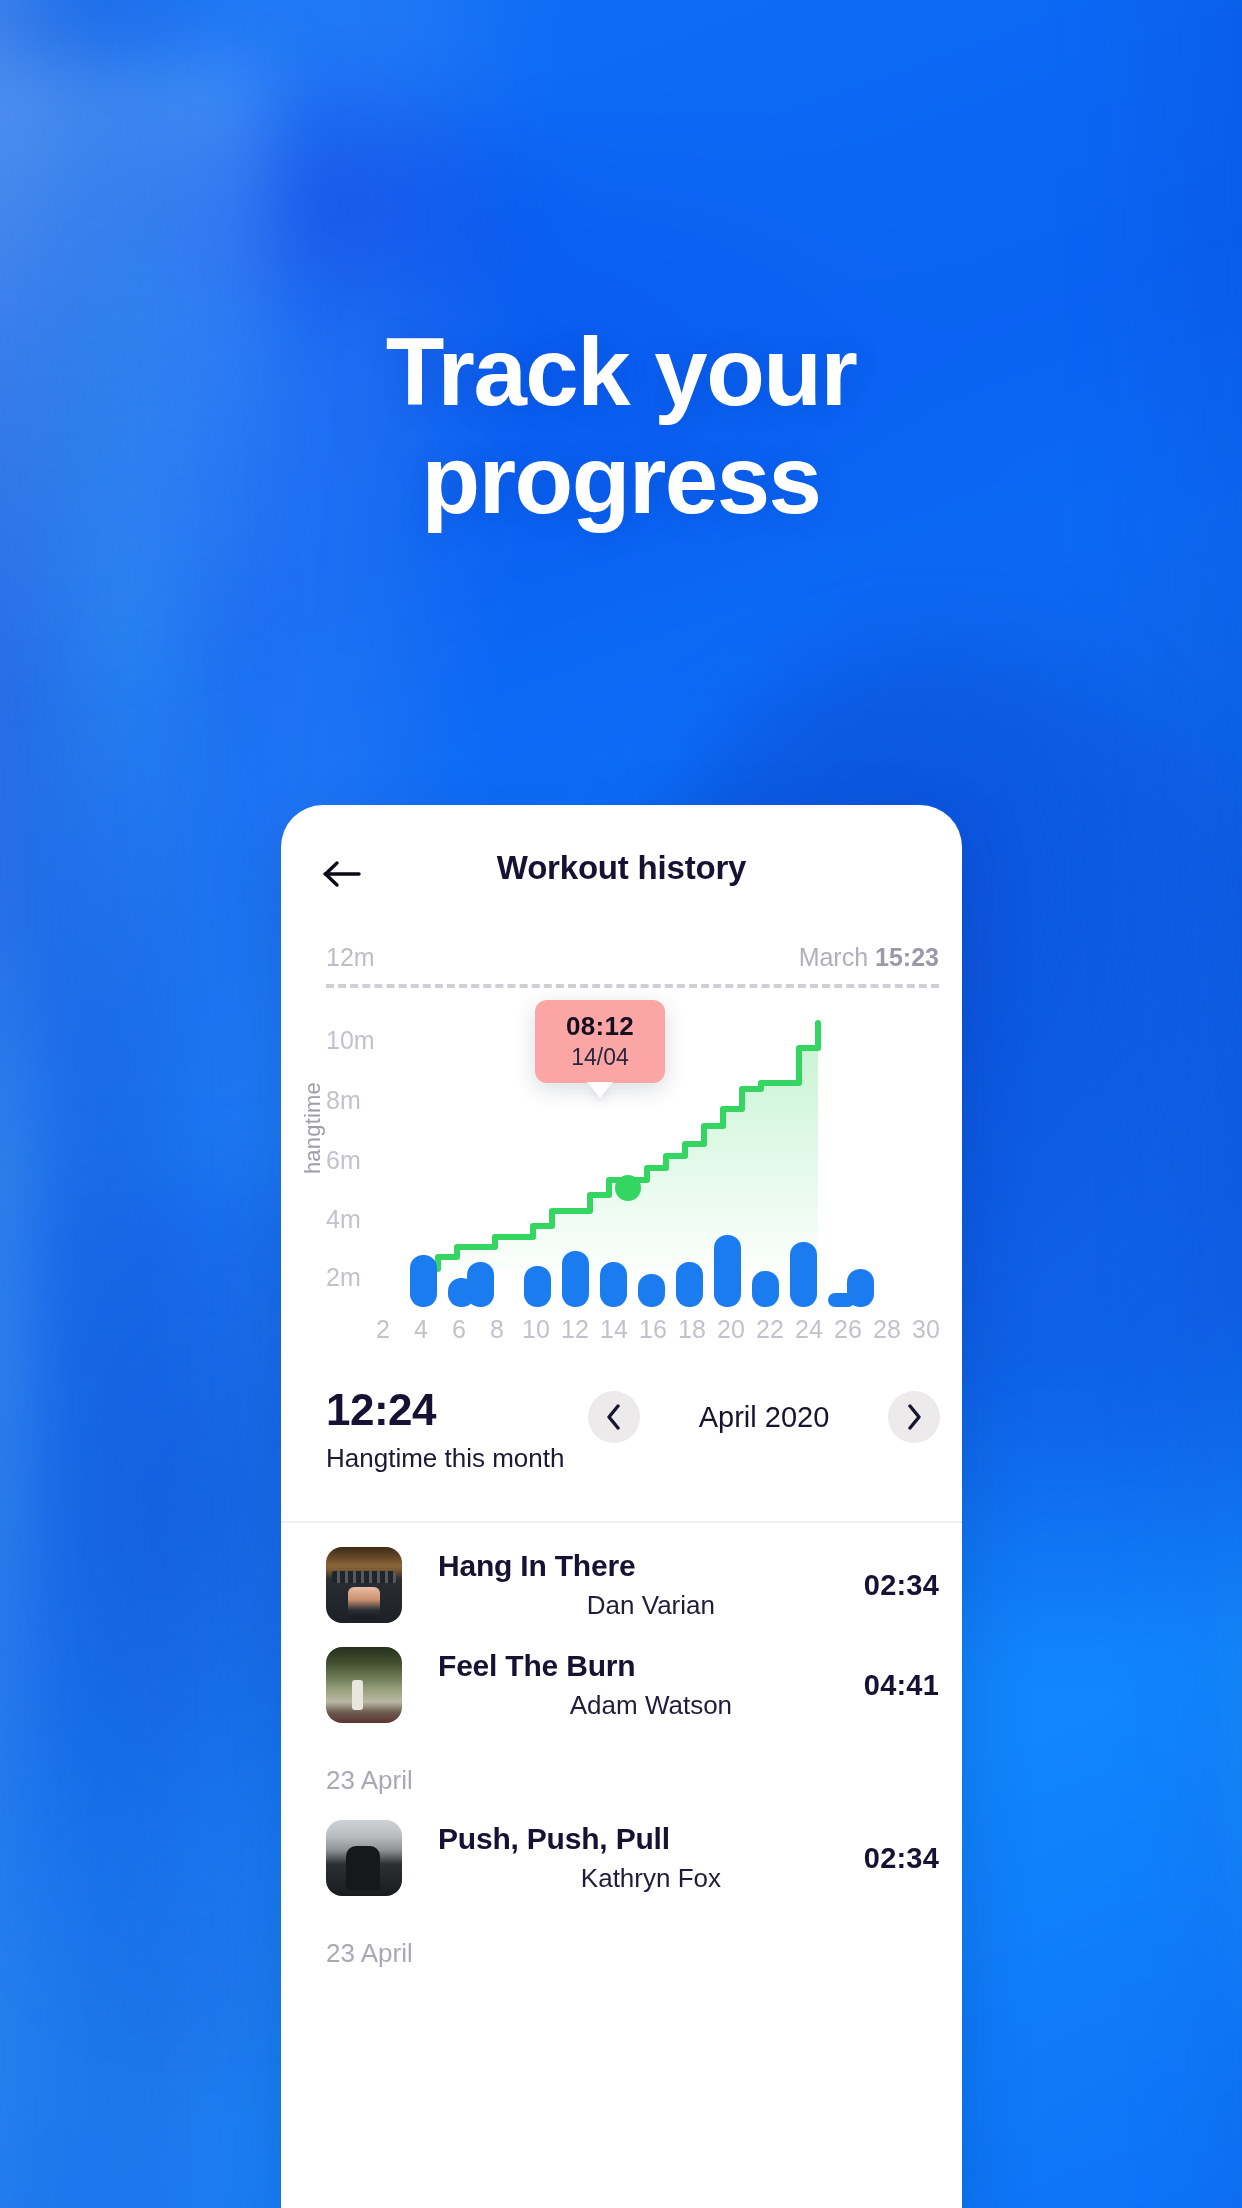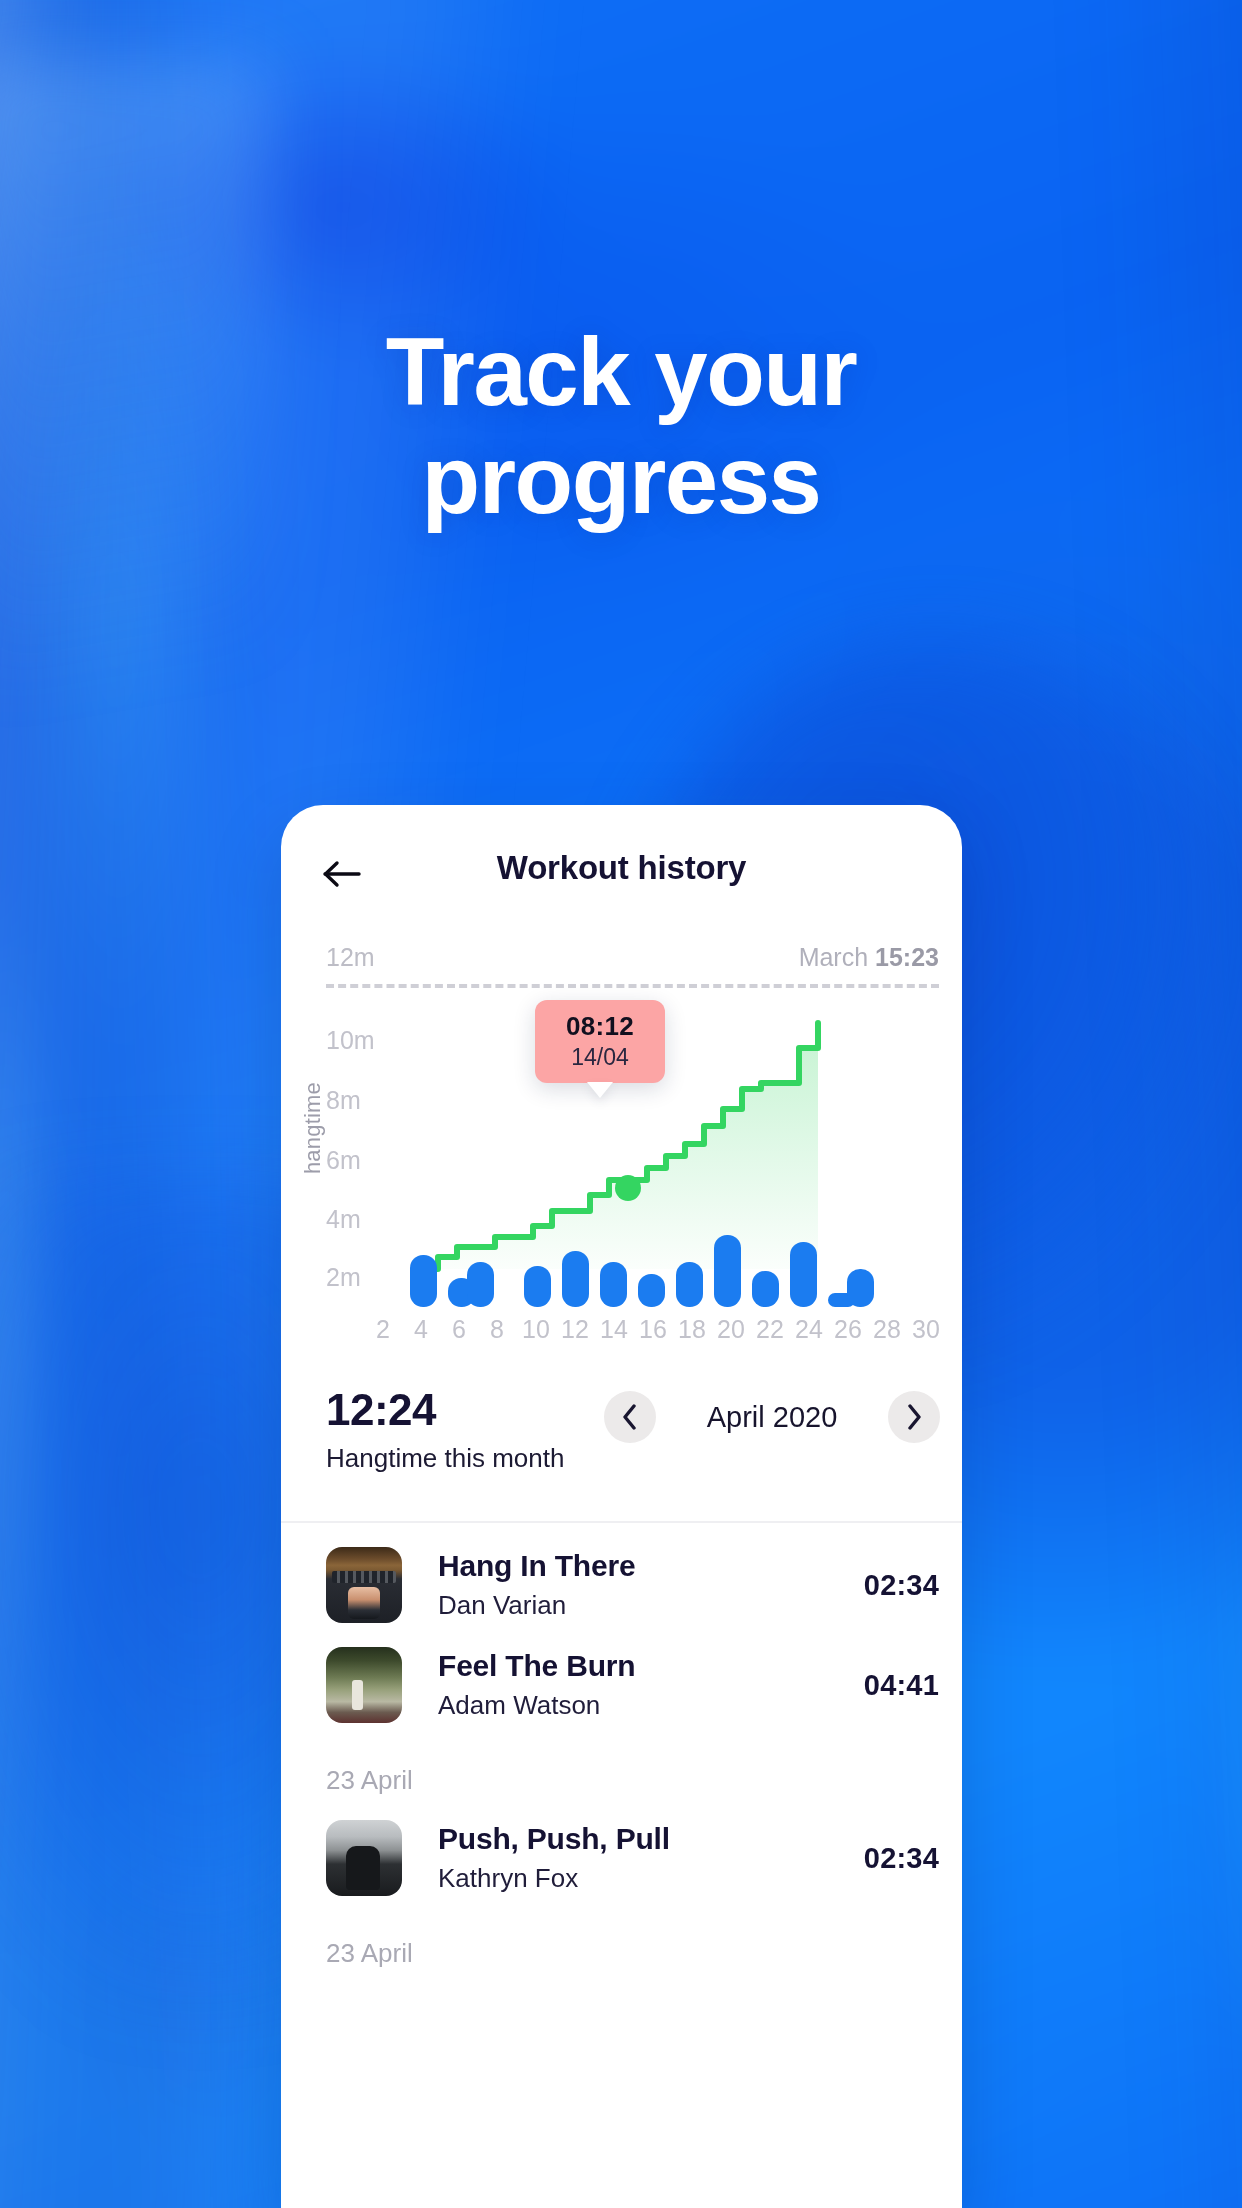--- a/index.html
+++ b/index.html
@@ -127,42 +127,42 @@
   .xlabels span{
     position:absolute;font-size:25px;color:#c2c2cb;transform:translateX(-50%);
   }
 
   
   .summary{
     position:relative;height:148px;
   }
   .sum-val{position:absolute;left:45px;top:12px;font-size:44px;font-weight:700;color:#151233;letter-spacing:-0.5px;}
   .sum-cap{position:absolute;left:45px;top:70px;font-size:26px;color:#1c1a33;}
-  .month-nav{position:absolute;right:22px;top:18px;display:flex;align-items:center;gap:4px;}
+  .month-nav{position:absolute;right:22px;top:18px;display:flex;align-items:center;gap:12px;}
   .nav-btn{
     width:52px;height:52px;border-radius:50%;background:#eceaea;
     display:flex;align-items:center;justify-content:center;cursor:pointer;
     color:#191630;font-size:27px;font-weight:700;line-height:1;
   }
   .month-label{font-size:29px;color:#17142d;padding:0 24px;min-width:176px;text-align:center;}
 
   .divider{height:2px;background:#efeff2;margin:0;}
 
   
   .list{padding:0 0 0 0;}
   .day-head{font-size:26px;color:#a9a9b4;padding:42px 0 0 45px;}
   .row{
     display:flex;align-items:center;padding:24px 23px 0 45px;
   }
   .thumb{
     width:76px;height:76px;border-radius:16px;flex:0 0 76px;overflow:hidden;position:relative;
   }
   .row-txt{flex:1 1 auto;padding-left:36px;}
   .row-title{font-size:30px;font-weight:700;color:#151233;letter-spacing:-0.2px;}
-  .row-sub{font-size:26px;color:#201d3a;margin-top:7px;}
+  .row-sub{font-size:26px;color:#201d3a;margin-top:7px;text-align:center;}
   .row-time{font-size:29px;font-weight:700;color:#151233;letter-spacing:0.2px;}
 
   
   .th-hang{
     background:
       linear-gradient(180deg,#3c2a18 0%,#6d4d2c 16%,#8a6539 24%,#7d5b33 30%,#2a2d34 42%,#1d2026 100%);
   }
   .th-hang:after{
     content:"";position:absolute;left:6px;right:6px;top:24px;height:12px;
     background:repeating-linear-gradient(90deg,#20242b 0 5px,#55595f 5px 8px);

